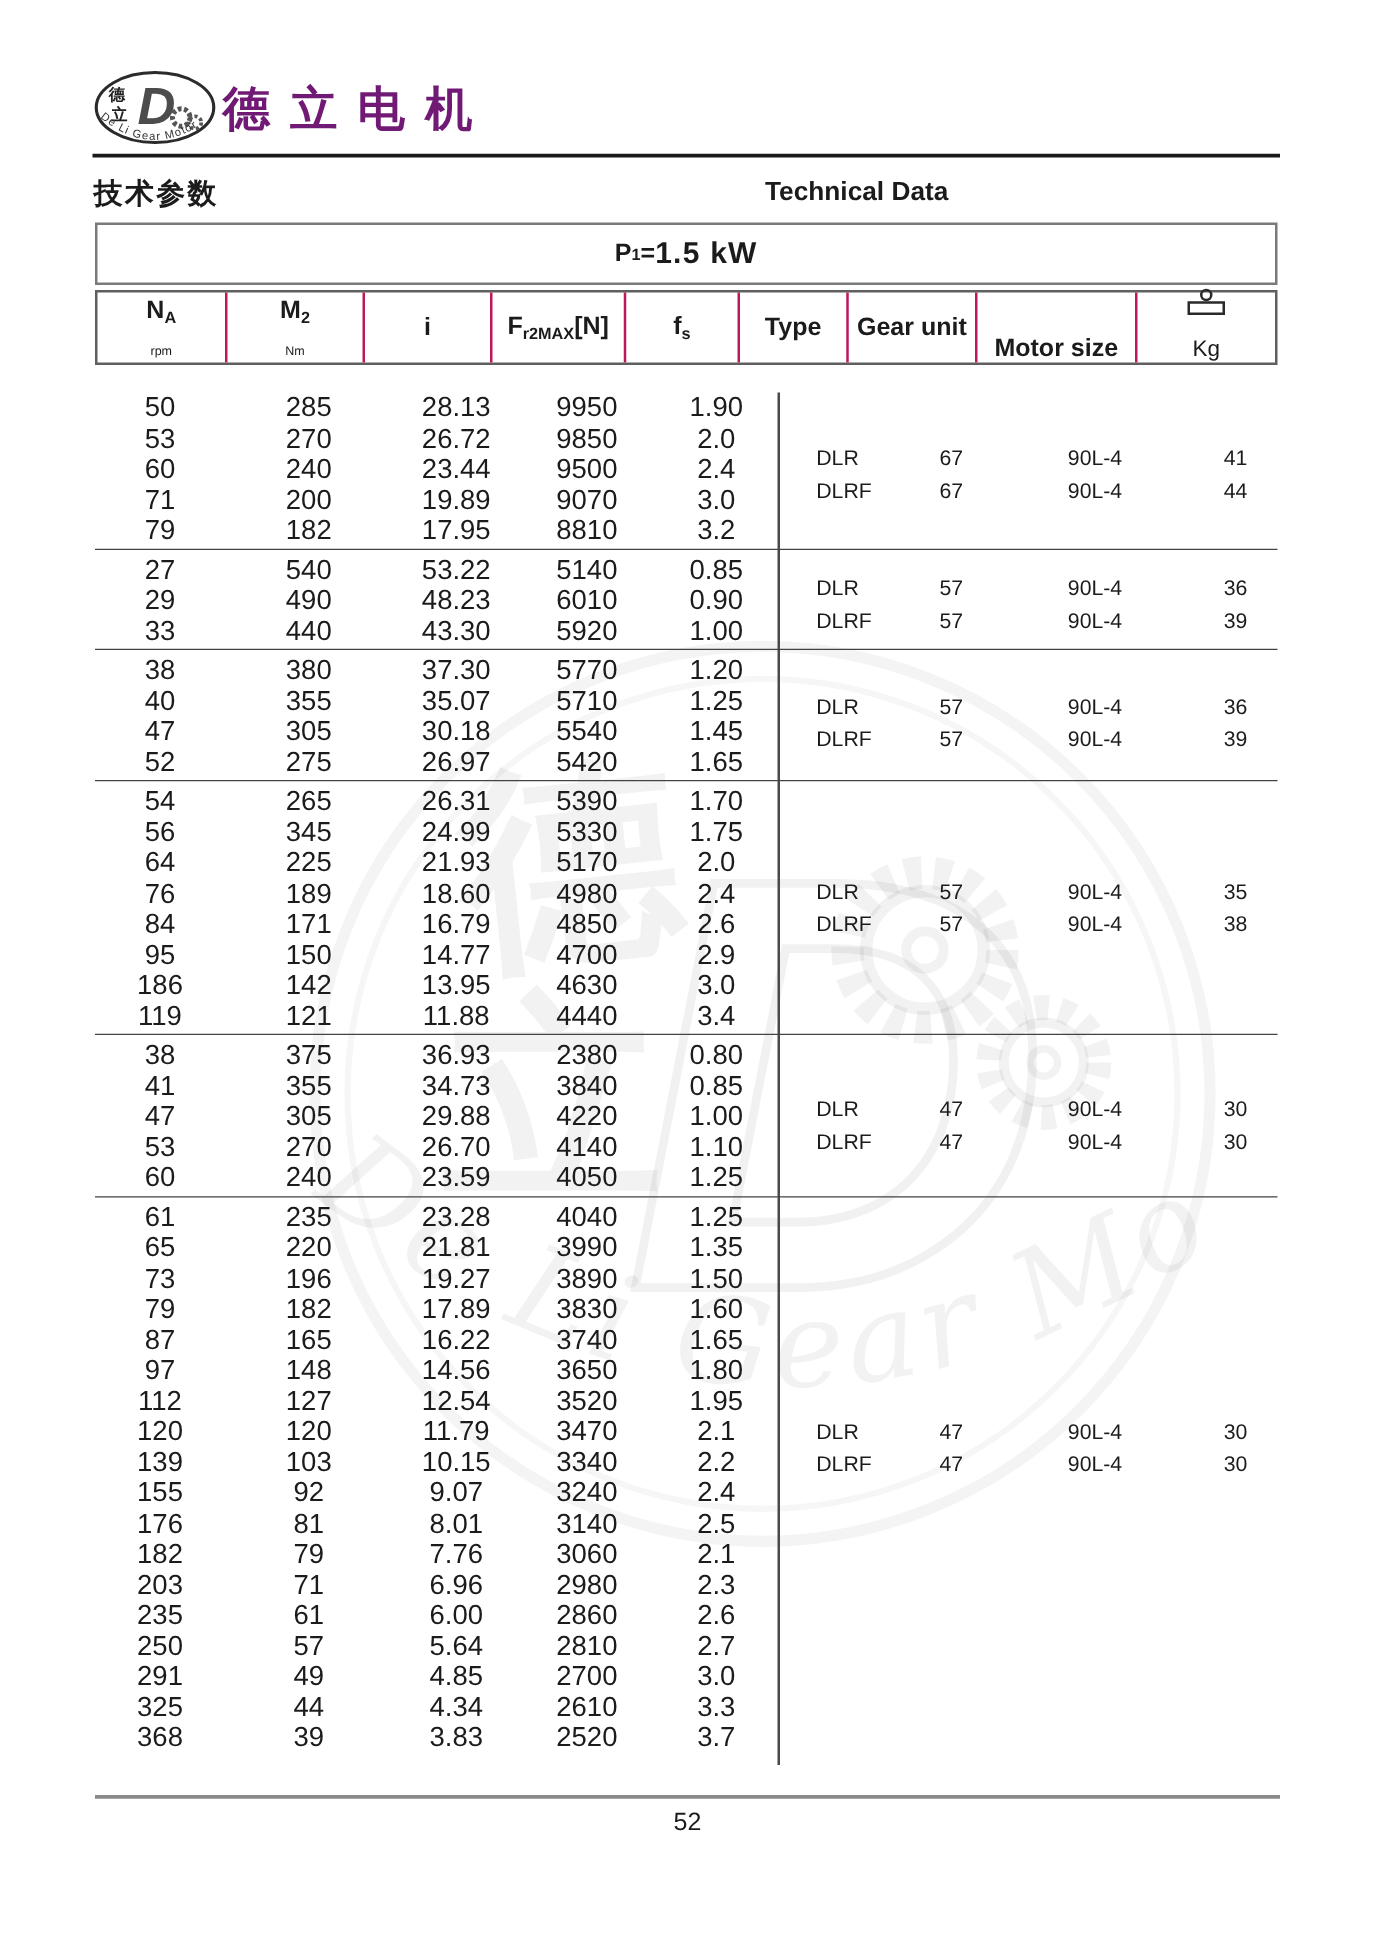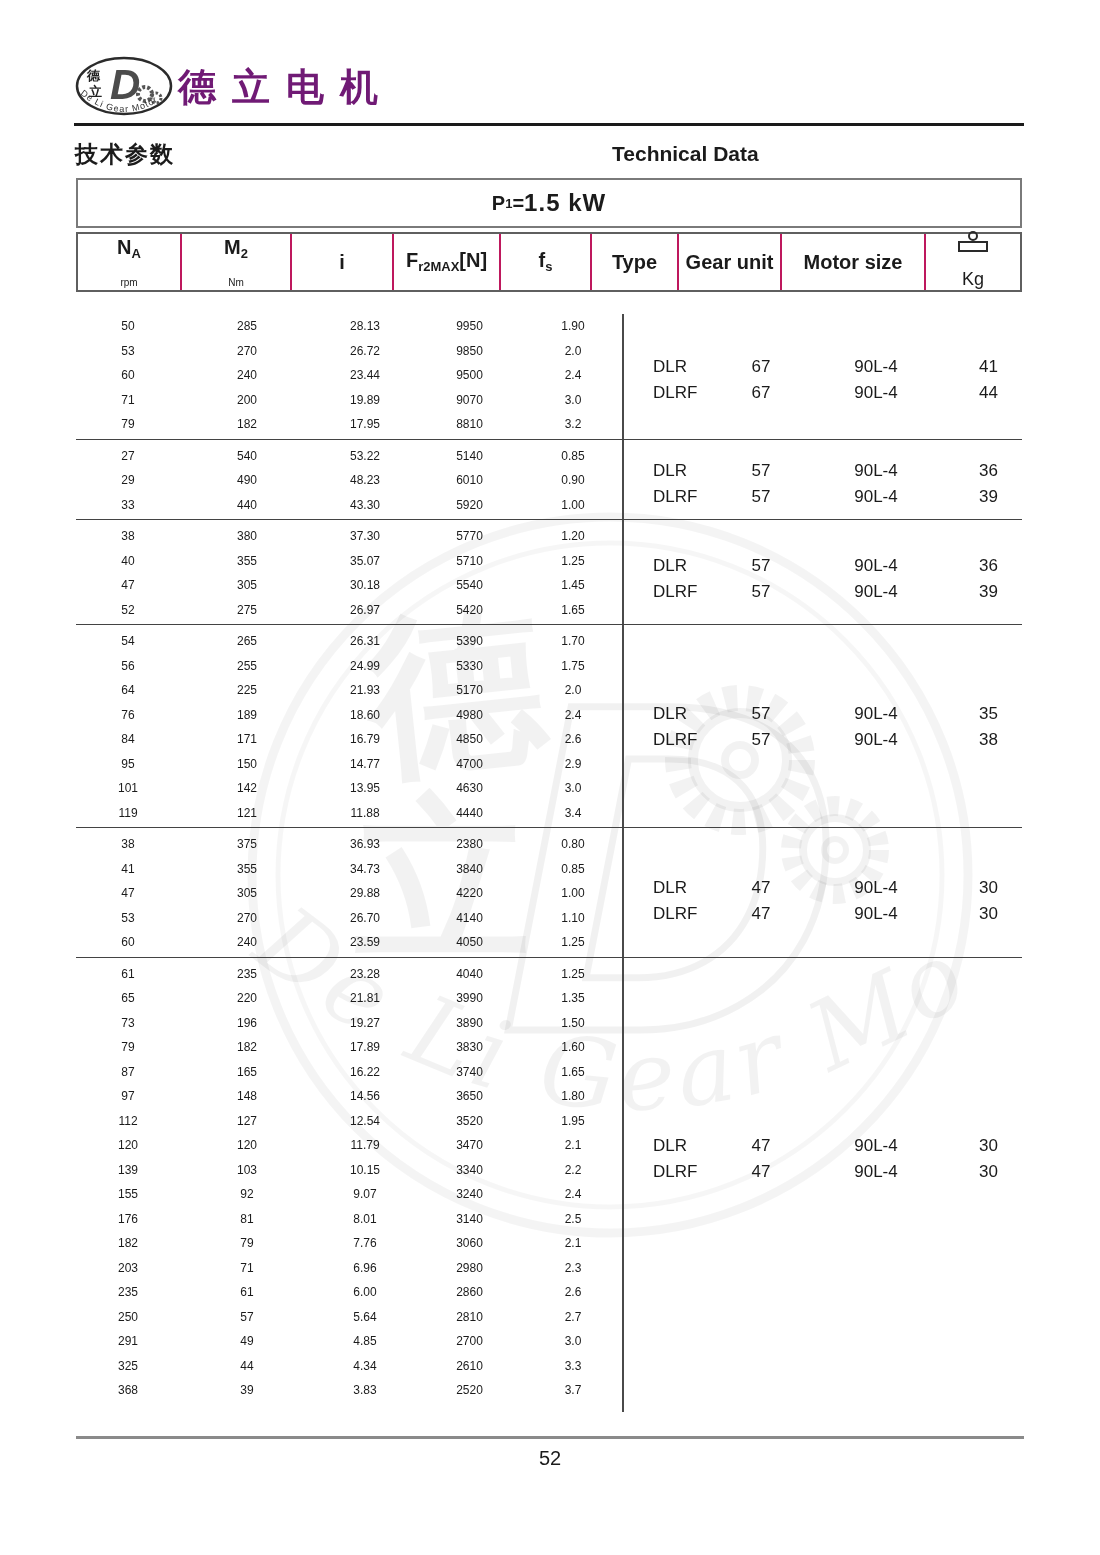--- a/index.html
+++ b/index.html
@@ -26,33 +26,33 @@
   
   .thead{left:76px;top:232px;width:946px;height:60px;border:2px solid #5f5f5f;
          box-sizing:border-box;display:flex;background:#fff;}
   .th{border-right:2px solid #be185d;box-sizing:border-box;display:flex;flex-direction:column;
       justify-content:center;align-items:center;line-height:1.1;}
   .th:last-child{border-right:none;}
   .th .main{font-weight:700;font-size:20px;}
   .th .main .sub{font-size:13px;vertical-align:-4px;font-weight:700;}
   .th .unit{font-size:10px;font-weight:400;margin-top:15px;}
   .w-na{width:104px;}.w-m2{width:110px;}.w-i{width:102px;}.w-fr{width:107px;}
-  .w-fs{width:91px;}.w-type{width:87px;}.w-gear{width:103px;}.w-motor{width:144px;}.w-kg{flex:1;}
+  .w-fs{width:91px;}.w-type{width:87px;}.w-gear{width:103px;}.w-motor{width:128px;justify-content:flex-end;}.w-kg{flex:1;}
   .wicon{position:relative;width:30px;height:20px;border:2px solid #2a2a2a;margin:7px auto 0;box-sizing:border-box;}
   .wicon::before{content:"";position:absolute;width:6px;height:6px;border:2px solid #2a2a2a;
                  border-radius:50%;top:-12px;left:50%;transform:translateX(-50%);}
   .kg-label{font-size:18px;font-weight:400;margin-top:18px;}
 
   
   .data-area{left:76px;top:310px;width:946px;}
   .vline{position:absolute;left:546px;top:4px;width:1.5px;height:1098px;background:#4a4a4a;}
   .block{position:relative;padding:4px 0 2px 0;border-bottom:1.5px solid #434343;}
   .block:last-child{border-bottom:none;}
   .row{display:grid;grid-template-columns:104px 134px 102px 107px 100px;height:24.5px;
-       line-height:24.5px;font-size:12px;}
+       line-height:24.5px;font-size:22px;}
   .row span{text-align:center;}
   .type-group{position:absolute;left:570px;width:375px;}
   .type-row{display:grid;grid-template-columns:80px 70px 160px 65px;height:26px;line-height:26px;font-size:17px;}
   .type-row span{text-align:center;}
   .type-row span:first-child{text-align:left;padding-left:7px;}
   .b0 .type-group{top:44px;} .b1 .type-group{top:18px;} .b2 .type-group{top:33px;}
   .b3 .type-group{top:76px;} .b4 .type-group{top:47px;} .b5 .type-group{top:175px;}
 
   
   .footer-line{left:76px;top:1436px;width:948px;height:3px;background:#8a8a8a;}
@@ -282,21 +282,21 @@
       <div class="block b3">
         <div class="row">
           <span>54</span>
           <span>265</span>
           <span>26.31</span>
           <span>5390</span>
           <span>1.70</span>
         </div>
         <div class="row">
           <span>56</span>
-          <span>255</span>
+          <span>345</span>
           <span>24.99</span>
           <span>5330</span>
           <span>1.75</span>
         </div>
         <div class="row">
           <span>64</span>
           <span>225</span>
           <span>21.93</span>
           <span>5170</span>
           <span>2.0</span>
@@ -316,21 +316,21 @@
           <span>2.6</span>
         </div>
         <div class="row">
           <span>95</span>
           <span>150</span>
           <span>14.77</span>
           <span>4700</span>
           <span>2.9</span>
         </div>
         <div class="row">
-          <span>101</span>
+          <span>186</span>
           <span>142</span>
           <span>13.95</span>
           <span>4630</span>
           <span>3.0</span>
         </div>
         <div class="row">
           <span>119</span>
           <span>121</span>
           <span>11.88</span>
           <span>4440</span>

